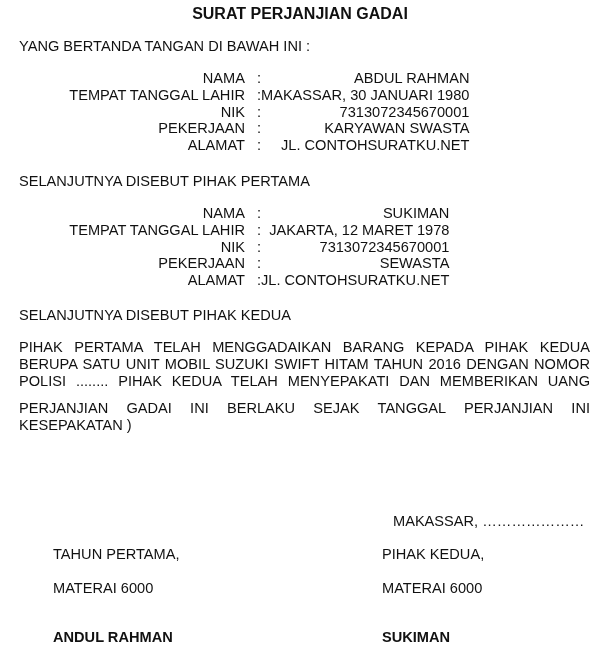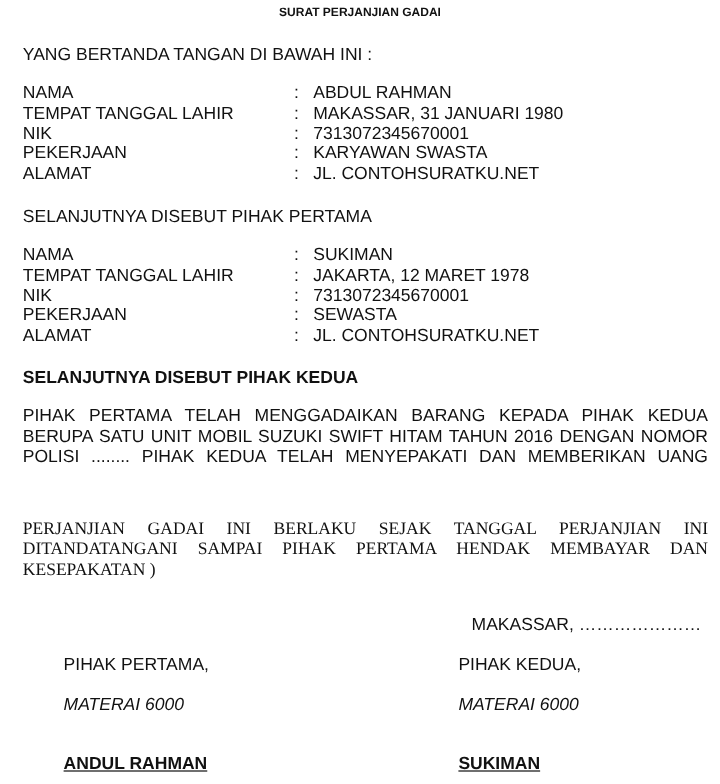--- a/index.html
+++ b/index.html
@@ -17,34 +17,35 @@
       font-size: 14.6px;
     }
     .abs { position: absolute; white-space: nowrap; }
     .title {
       position: absolute;
       top: 5px;
       left: 0;
       width: 600px;
       text-align: center;
       font-weight: bold;
-      font-size: 10px;
+      font-size: 16px;
     }
     .intro { left: 19px; top: 38px; text-align: right; }
     .info-table {
       position: absolute;
       left: 19px;
       border-collapse: collapse;
     }
     .info-table td {
       padding: 0;
       height: 16.8px;
       line-height: 16.8px;
       vertical-align: top;
       white-space: nowrap;
+      text-align: right;
     }
     .info-table td.lbl { width: 226px; }
     .info-table td.sep { width: 16px; }
     .para {
       position: absolute;
       left: 19px;
       width: 571px;
       text-align: justify;
       line-height: 16.9px;
     }
@@ -53,41 +54,41 @@
       text-align: justify;
       text-align-last: justify;
     }
     .para span.line.last {
       text-align-last: left;
     }
     .sig {
       position: absolute;
       white-space: nowrap;
     }
-    .italic { font-style: italic; }
-    .bold-u { font-weight: bold; text-decoration: underline; }
+    .italic { }
+    .bold-u { font-weight: bold; }
   </style>
 </head>
 <body>
 
 <div class="title">SURAT PERJANJIAN GADAI</div>
 
 <div class="abs intro">YANG BERTANDA TANGAN DI BAWAH INI   :</div>
 
 <table class="info-table" style="top:70px;">
   <tbody>
       <tr>
     <td class="lbl">NAMA</td>
     <td class="sep">:</td>
     <td>ABDUL RAHMAN</td>
   </tr>
   <tr>
     <td class="lbl">TEMPAT TANGGAL LAHIR</td>
     <td class="sep">:</td>
-    <td>MAKASSAR, 31 JANUARI 1980</td>
+    <td>MAKASSAR, 30 JANUARI 1980</td>
   </tr>
   <tr>
     <td class="lbl">NIK</td>
     <td class="sep">:</td>
     <td>7313072345670001</td>
   </tr>
   <tr>
     <td class="lbl">PEKERJAAN</td>
     <td class="sep">:</td>
     <td>KARYAWAN SWASTA</td>
@@ -125,35 +126,34 @@
     <td>SEWASTA</td>
   </tr>
   <tr>
     <td class="lbl">ALAMAT</td>
     <td class="sep">:</td>
     <td>JL. CONTOHSURATKU.NET</td>
   </tr>
 </tbody>
   </table>
 
-<div class="abs" style="left:19px; top:307px;font-weight:bold;">SELANJUTNYA DISEBUT PIHAK KEDUA</div>
+<div class="abs" style="left:19px; top:307px;">SELANJUTNYA DISEBUT PIHAK KEDUA</div>
 
 <div class="para" style="top:339px;">
   <span class="line">PIHAK PERTAMA TELAH MENGGADAIKAN BARANG KEPADA PIHAK KEDUA</span>
   <span class="line">BERUPA SATU UNIT MOBIL SUZUKI SWIFT HITAM TAHUN 2016 DENGAN NOMOR</span>
   <span class="line">POLISI ........ PIHAK KEDUA TELAH MENYEPAKATI DAN MEMBERIKAN UANG</span>
 </div>
 
-<div class="para" style="top:433px;font-family:Liberation Serif, serif;">
+<div class="para" style="top:400px;">
   <span class="line">PERJANJIAN GADAI INI BERLAKU SEJAK TANGGAL PERJANJIAN INI</span>
-  <span class="line">DITANDATANGANI SAMPAI PIHAK PERTAMA HENDAK MEMBAYAR DAN</span>
   <span class="line last">KESEPAKATAN )</span>
 </div>
 
 <div class="abs" style="left:393px; top:513px;">MAKASSAR, …………………</div>
 
-<div class="sig" style="left:53px; top:546px;">PIHAK PERTAMA,</div>
+<div class="sig" style="left:53px; top:546px;">TAHUN PERTAMA,</div>
 <div class="sig italic" style="left:53px; top:580px;">MATERAI 6000</div>
 <div class="sig bold-u" style="left:53px; top:629px;">ANDUL RAHMAN</div>
 
 <div class="sig" style="left:382px; top:546px;">PIHAK KEDUA,</div>
 <div class="sig italic" style="left:382px; top:580px;">MATERAI 6000</div>
 <div class="sig bold-u" style="left:382px; top:629px;">SUKIMAN</div>
 
 </body></html>

